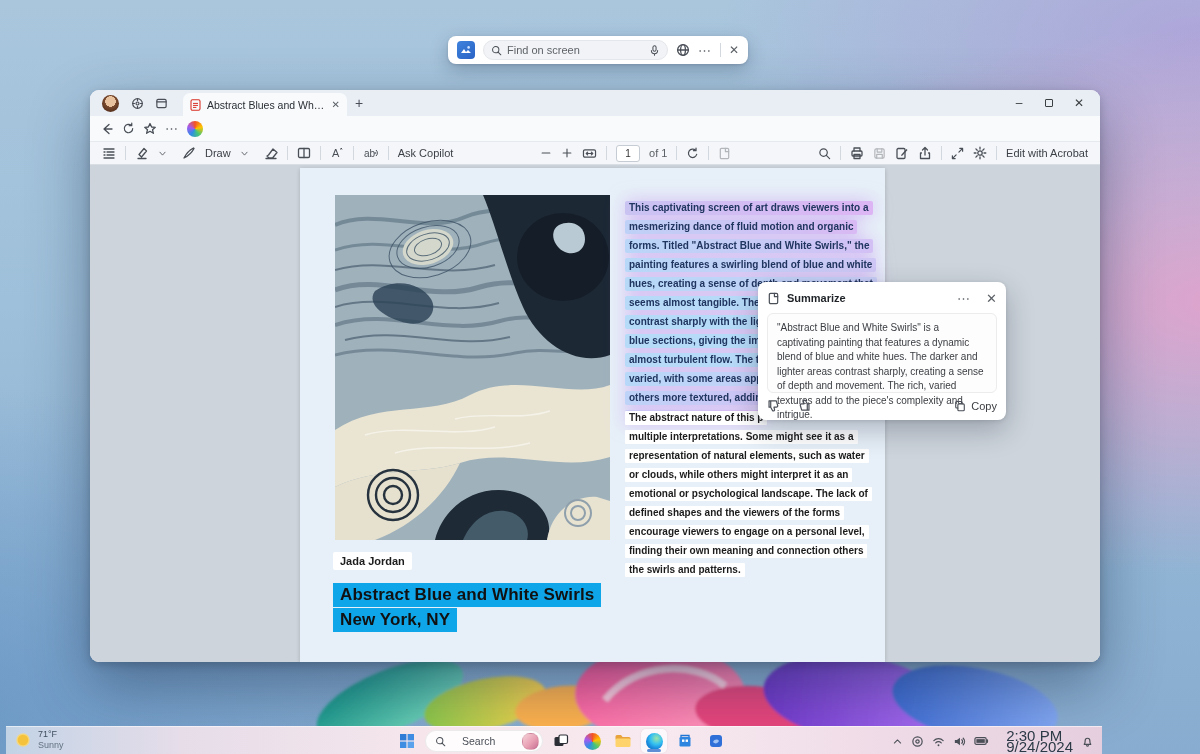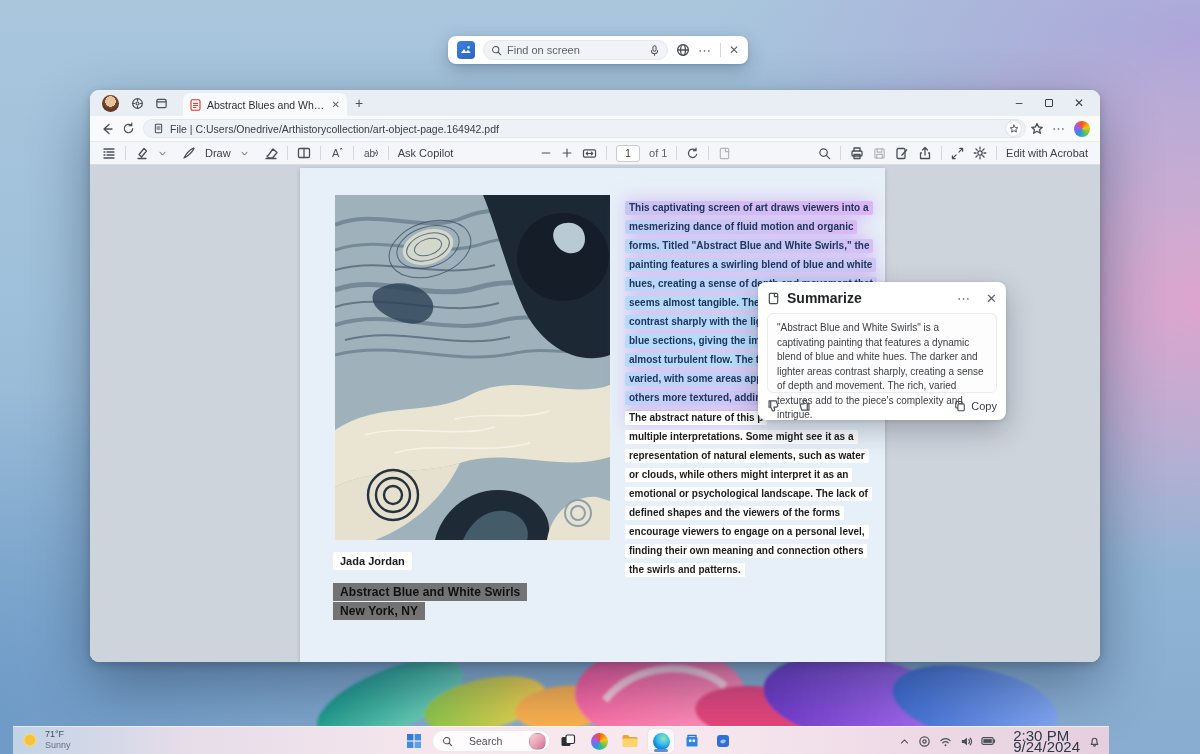--- a/index.html
+++ b/index.html
@@ -69,33 +69,33 @@
   .hl-block .hl-line:nth-child(9){background:#b6daf8;}
   .hl-block .hl-line:nth-child(10){background:linear-gradient(90deg,#b7d8f8,#c4d0f7);}
   .hl-block .hl-line:nth-child(11){background:linear-gradient(90deg,#bdd3f7,#cfc3f5);}
   .hl-block .hl-line:nth-child(12){background:linear-gradient(90deg,#c8c8f4,#d9b9f3);}
   .body-block{ position:absolute; left:325px; top:239px; width:250px;}
   .body-line{ display:inline-block; font-size:10px; font-weight:bold; color:#1c1c1c; line-height:13px;
     background:#fff; padding:0 4px 1px 4px; margin-bottom:1px; border-radius:1px; white-space:nowrap;}
   .artist-chip{ position:absolute; left:33px; top:384px; background:#fff; font-size:11px; font-weight:bold;
     color:#1c1c1c; padding:3px 7px; border-radius:2px;}
   .title-block{ position:absolute; left:33px; top:415px;}
-  .title-line{ display:table; background:#737373; font-size:12px; font-weight:bold; color:#111;
+  .title-line{ display:table; background:#0ea5e9; font-size:17px; font-weight:bold; color:#111;
     padding:2px 7px; margin-bottom:1px; letter-spacing:.1px;}
   
   .popup{ position:absolute; left:668px; top:117px; width:248px; height:138px; background:#fff; border-radius:8px;
     box-shadow:0 10px 28px rgba(20,30,50,.28), 0 1px 4px rgba(0,0,0,.12); z-index:6; padding:7px 9px;}
   .popup-head{ display:flex; align-items:center; gap:7px; height:18px;}
-  .popup-head .ptitle{ flex:1; font-size:14px; font-weight:bold; color:#1f2328;}
+  .popup-head .ptitle{ flex:1; font-size:11px; font-weight:bold; color:#1f2328;}
   .popup-body{ margin-top:6px; background:#fdfdfd; border:1px solid #ececec; border-radius:6px;
     padding:7px 9px; font-size:10px; line-height:14.5px; color:#3a3d42; height:80px;}
   .popup-foot{ display:flex; align-items:center; gap:18px; margin-top:6px;}
   .copybtn{ margin-left:auto; display:flex; align-items:center; gap:5px; font-size:11px; color:#3a3d42;}
   
-  .taskbar{ left:13px; bottom:0; width:1096px; height:28px; z-index:20;
+  .taskbar{ left:6px; bottom:0; width:1096px; height:28px; z-index:20;
     background:linear-gradient(90deg,#c2d3e6 0%,#e6dde9 16%,#f6e6ec 38%,#f7e9ef 60%,#efdbe7 80%,#e5cfdf 100%);
     border-top:1px solid rgba(255,255,255,.55);}
   .tb-left{ position:absolute; left:8px; top:2px; display:flex; align-items:center; gap:6px;}
   .tb-left .wtxt{ font-size:9px; color:#3f4f5e; line-height:11px;}
   .tb-center{ position:absolute; left:50%; top:2px; transform:translateX(-160px); display:flex; align-items:center; gap:5px;}
   .tb-app{ width:26px; height:24px; border-radius:5px; display:flex; align-items:center; justify-content:center; position:relative;}
   .tb-app.active{ background:rgba(255,255,255,.65); box-shadow:0 0 2px rgba(0,0,0,.1);}
   .tb-app.active::after{ content:""; position:absolute; bottom:1px; left:50%; transform:translateX(-50%);
     width:14px; height:3px; border-radius:2px; background:#5e8fd6;}
   .tb-search{ width:118px; height:22px; border-radius:11px; background:rgba(255,255,255,.88); border:1px solid rgba(0,0,0,.07);
@@ -213,32 +213,20 @@
       </div>
     </div>
 
     <div class="addressbar">
       <svg class="ic" width="14" height="14" viewBox="0 0 14 14">
           <path d="M9 2.5 L4 7 L9 11.5 M4 7 h8"></path>
         </svg>
       <svg class="ic" width="13" height="13" viewBox="0 0 14 14" style="margin:0 4px">
           <path d="M11.5 7 a4.5 4.5 0 1 1 -1.4 -3.2 M10.5 1.2 v2.8 h-2.8"></path>
         </svg>
-      <div class="urlpill">
-        <svg class="ic" width="11" height="11" viewBox="0 0 14 14">
-            <rect x="3" y="1.5" width="8" height="11" rx="1.2"></rect>
-            <path d="M5 5 h4 M5 7.5 h4"></path>
-          </svg>
-        <span class="url">File | C:Users/Onedrive/Arthistorycollection/art-object-page.164942.pdf</span>
-        <div class="sitechip">
-          <svg class="ic" width="10" height="10" viewBox="0 0 14 14">
-              <path d="M7 1.5 L8.6 5 L12.3 5.3 L9.5 7.7 L10.4 11.3 L7 9.3 L3.6 11.3 L4.5 7.7 L1.7 5.3 L5.4 5 Z"></path>
-            </svg>
-        </div>
-      </div>
       <svg class="ic" width="14" height="14" viewBox="0 0 14 14">
           <path d="M7 1.5 L8.6 5 L12.3 5.3 L9.5 7.7 L10.4 11.3 L7 9.3 L3.6 11.3 L4.5 7.7 L1.7 5.3 L5.4 5 Z"></path>
         </svg>
       <span class="dots" style="margin:0 4px">⋯</span>
       <div style="width:16px;height:16px;border-radius:50%;background:conic-gradient(#f35325,#ffc300,#48c774,#2f8ee5,#a35bf0,#f35325)"></div>
     </div>
 
     <div class="pdftoolbar">
       <div class="grp">
         <svg class="ic" width="14" height="14" viewBox="0 0 14 14">

